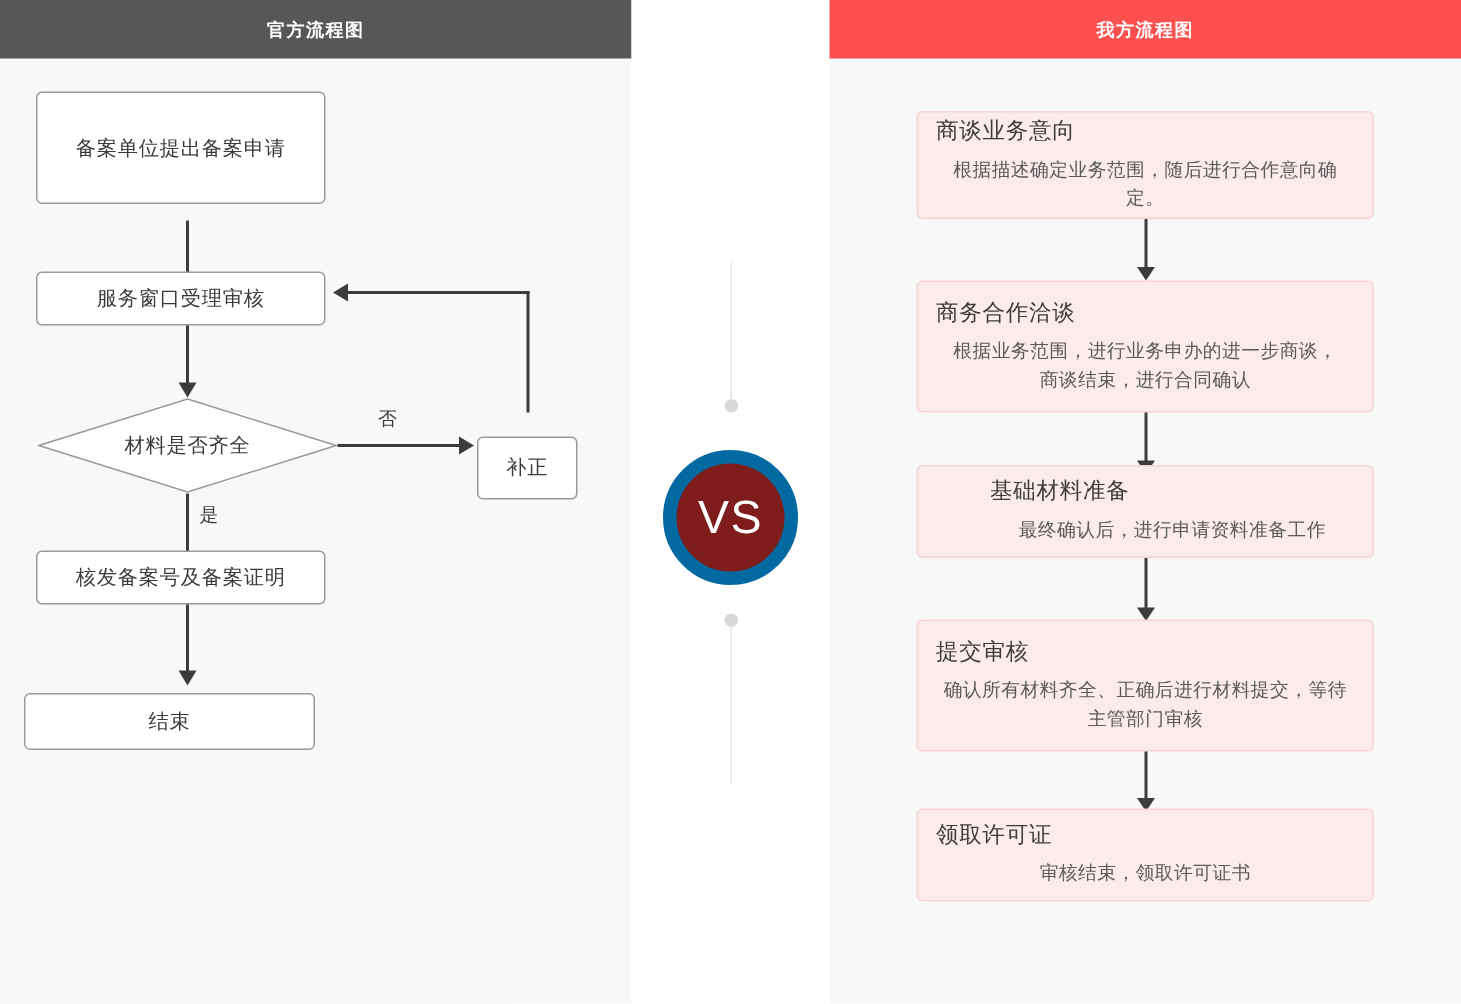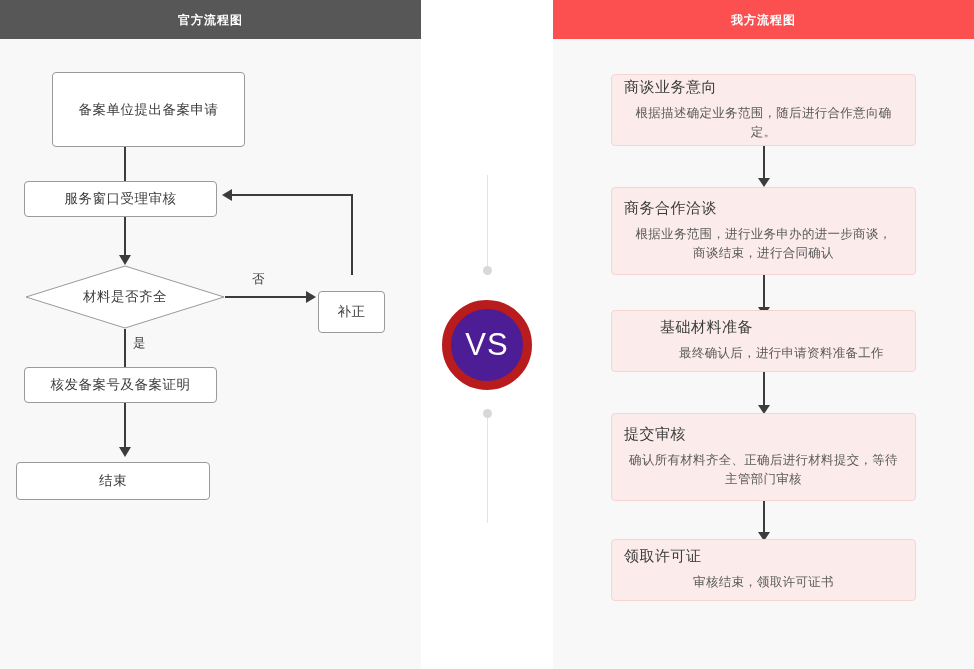--- a/index.html
+++ b/index.html
@@ -167,40 +167,40 @@
     left: 62px;
     width: 9px; height: 9px;
     border-radius: 50%;
     background: #d8d8d8;
   }
   #vs-circle {
     position: absolute;
     left: 21px; top: 300px;
     width: 90px; height: 90px;
     border-radius: 50%;
-    background: #4c1d95;
-    border: 9px solid #b91c1c;
+    background: #7f1d1d;
+    border: 9px solid #0369a1;
     box-sizing: border-box;
     display: flex;
     align-items: center;
     justify-content: center;
     color: #ffffff;
     font-size: 31px;
     letter-spacing: 1px;
   }
 </style>
 </head>
 <body>
 
 <div class="panel" id="panel-left">
   <div class="panel-header" id="header-left">官方流程图</div>
 
   <div class="flow-left">
 
-    <div class="node" style="left:24px; top:33px; width:193px; height:75px;margin-left:28px;">备案单位提出备案申请</div>
+    <div class="node" style="left:24px; top:22px; width:193px; height:75px;">备案单位提出备案申请</div>
 
     <div class="vline" style="left:124px; top:108px; height:38px;"></div>
     <div class="arrow-down" style="left:119px; top:144px;"></div>
 
     <div class="node" style="left:24px; top:142px; width:193px; height:36px;">服务窗口受理审核</div>
 
     <div class="vline" style="left:124px; top:178px; height:42px;"></div>
     <div class="arrow-down" style="left:119px; top:216px;"></div>
 
     <div class="diamond-wrap" style="left:25px; top:226px; width:200px; height:64px;">

